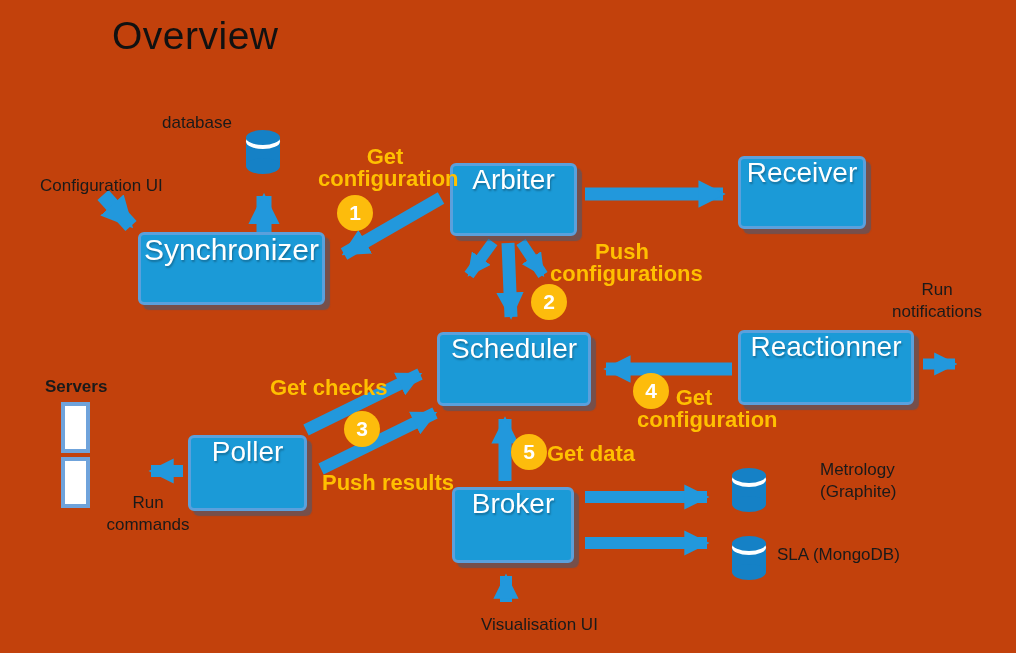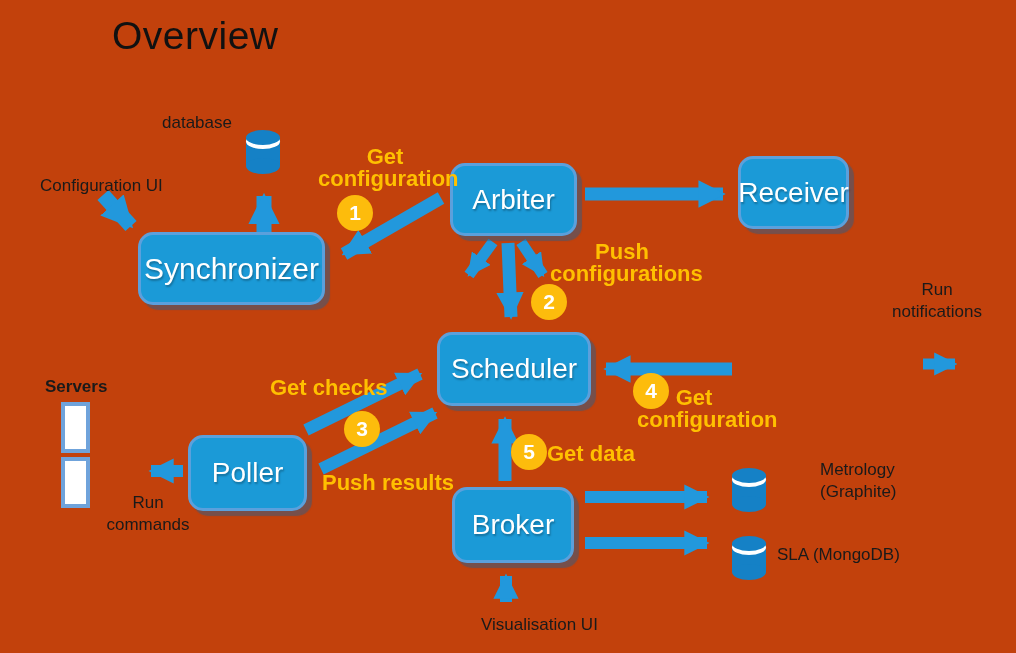--- a/index.html
+++ b/index.html
@@ -6,22 +6,22 @@
   .stage{
     position:relative;width:1016px;height:653px;background:#c2410c;overflow:hidden;
     font-family:"Liberation Sans",sans-serif;color:#1a1a1a;
   }
   .title{
     position:absolute;left:112px;top:14px;font-size:39px;font-weight:400;color:#111;
     letter-spacing:0.5px;margin:0;
   }
   .arrow-layer{position:absolute;left:0;top:0;width:1016px;height:653px;}
   .node{
-    position:absolute;display:flex;align-items:center;justify-content:center;
-    background:#1b9ad7;border:3px solid #5ba0dc;border-radius:15px;
+    position:absolute;display:flex;align-items:flex-start;justify-content:center;
+    background:#1b9ad7;border:3px solid #5ba0dc;border-radius:6px;
     box-shadow:5px 5px 1px rgba(42,94,138,0.5);
     color:#fff;text-shadow:1px 2px 2px rgba(0,0,0,0.28);box-sizing:border-box;
   }
   .node span{font-size:28px;line-height:1;}
   .flow-label{
     position:absolute;color:#ffc000;font-weight:bold;font-size:22px;line-height:22px;
     text-align:center;
   }
   .black-label{
     position:absolute;color:#1a1a1a;font-size:17px;line-height:22px;white-space:nowrap;
@@ -69,25 +69,28 @@
       <line x1="506" y1="602" x2="506" y2="576" stroke-width="12" marker-end="url(#ah)"></line>
     </g>
   </svg>
 
   <div class="node" style="left:138px;top:232px;width:187px;height:73px;">
     <span style="font-size:30px;">Synchronizer</span>
   </div>
   <div class="node" style="left:450px;top:163px;width:127px;height:73px;">
     <span>Arbiter</span>
   </div>
-  <div class="node" style="left:738px;top:156px;width:111px;height:73px;">
+  <div class="node" style="left:738px;top:156px;width:128px;height:73px;">
     <span>Receiver</span>
   </div>
   <div class="node" style="left:437px;top:332px;width:154px;height:74px;">
     <span>Scheduler</span>
+  </div>
+  <div class="node" style="left:738px;top:330px;width:176px;height:75px;">
+    <span>Reactionner</span>
   </div>
   <div class="node" style="left:188px;top:435px;width:119px;height:76px;">
     <span>Poller</span>
   </div>
   <div class="node" style="left:452px;top:487px;width:122px;height:76px;">
     <span>Broker</span>
   </div>
 
   <div class="step-circle" style="left:337px;top:195px;">1</div>
   <div class="step-circle" style="left:531px;top:284px;">2</div>

